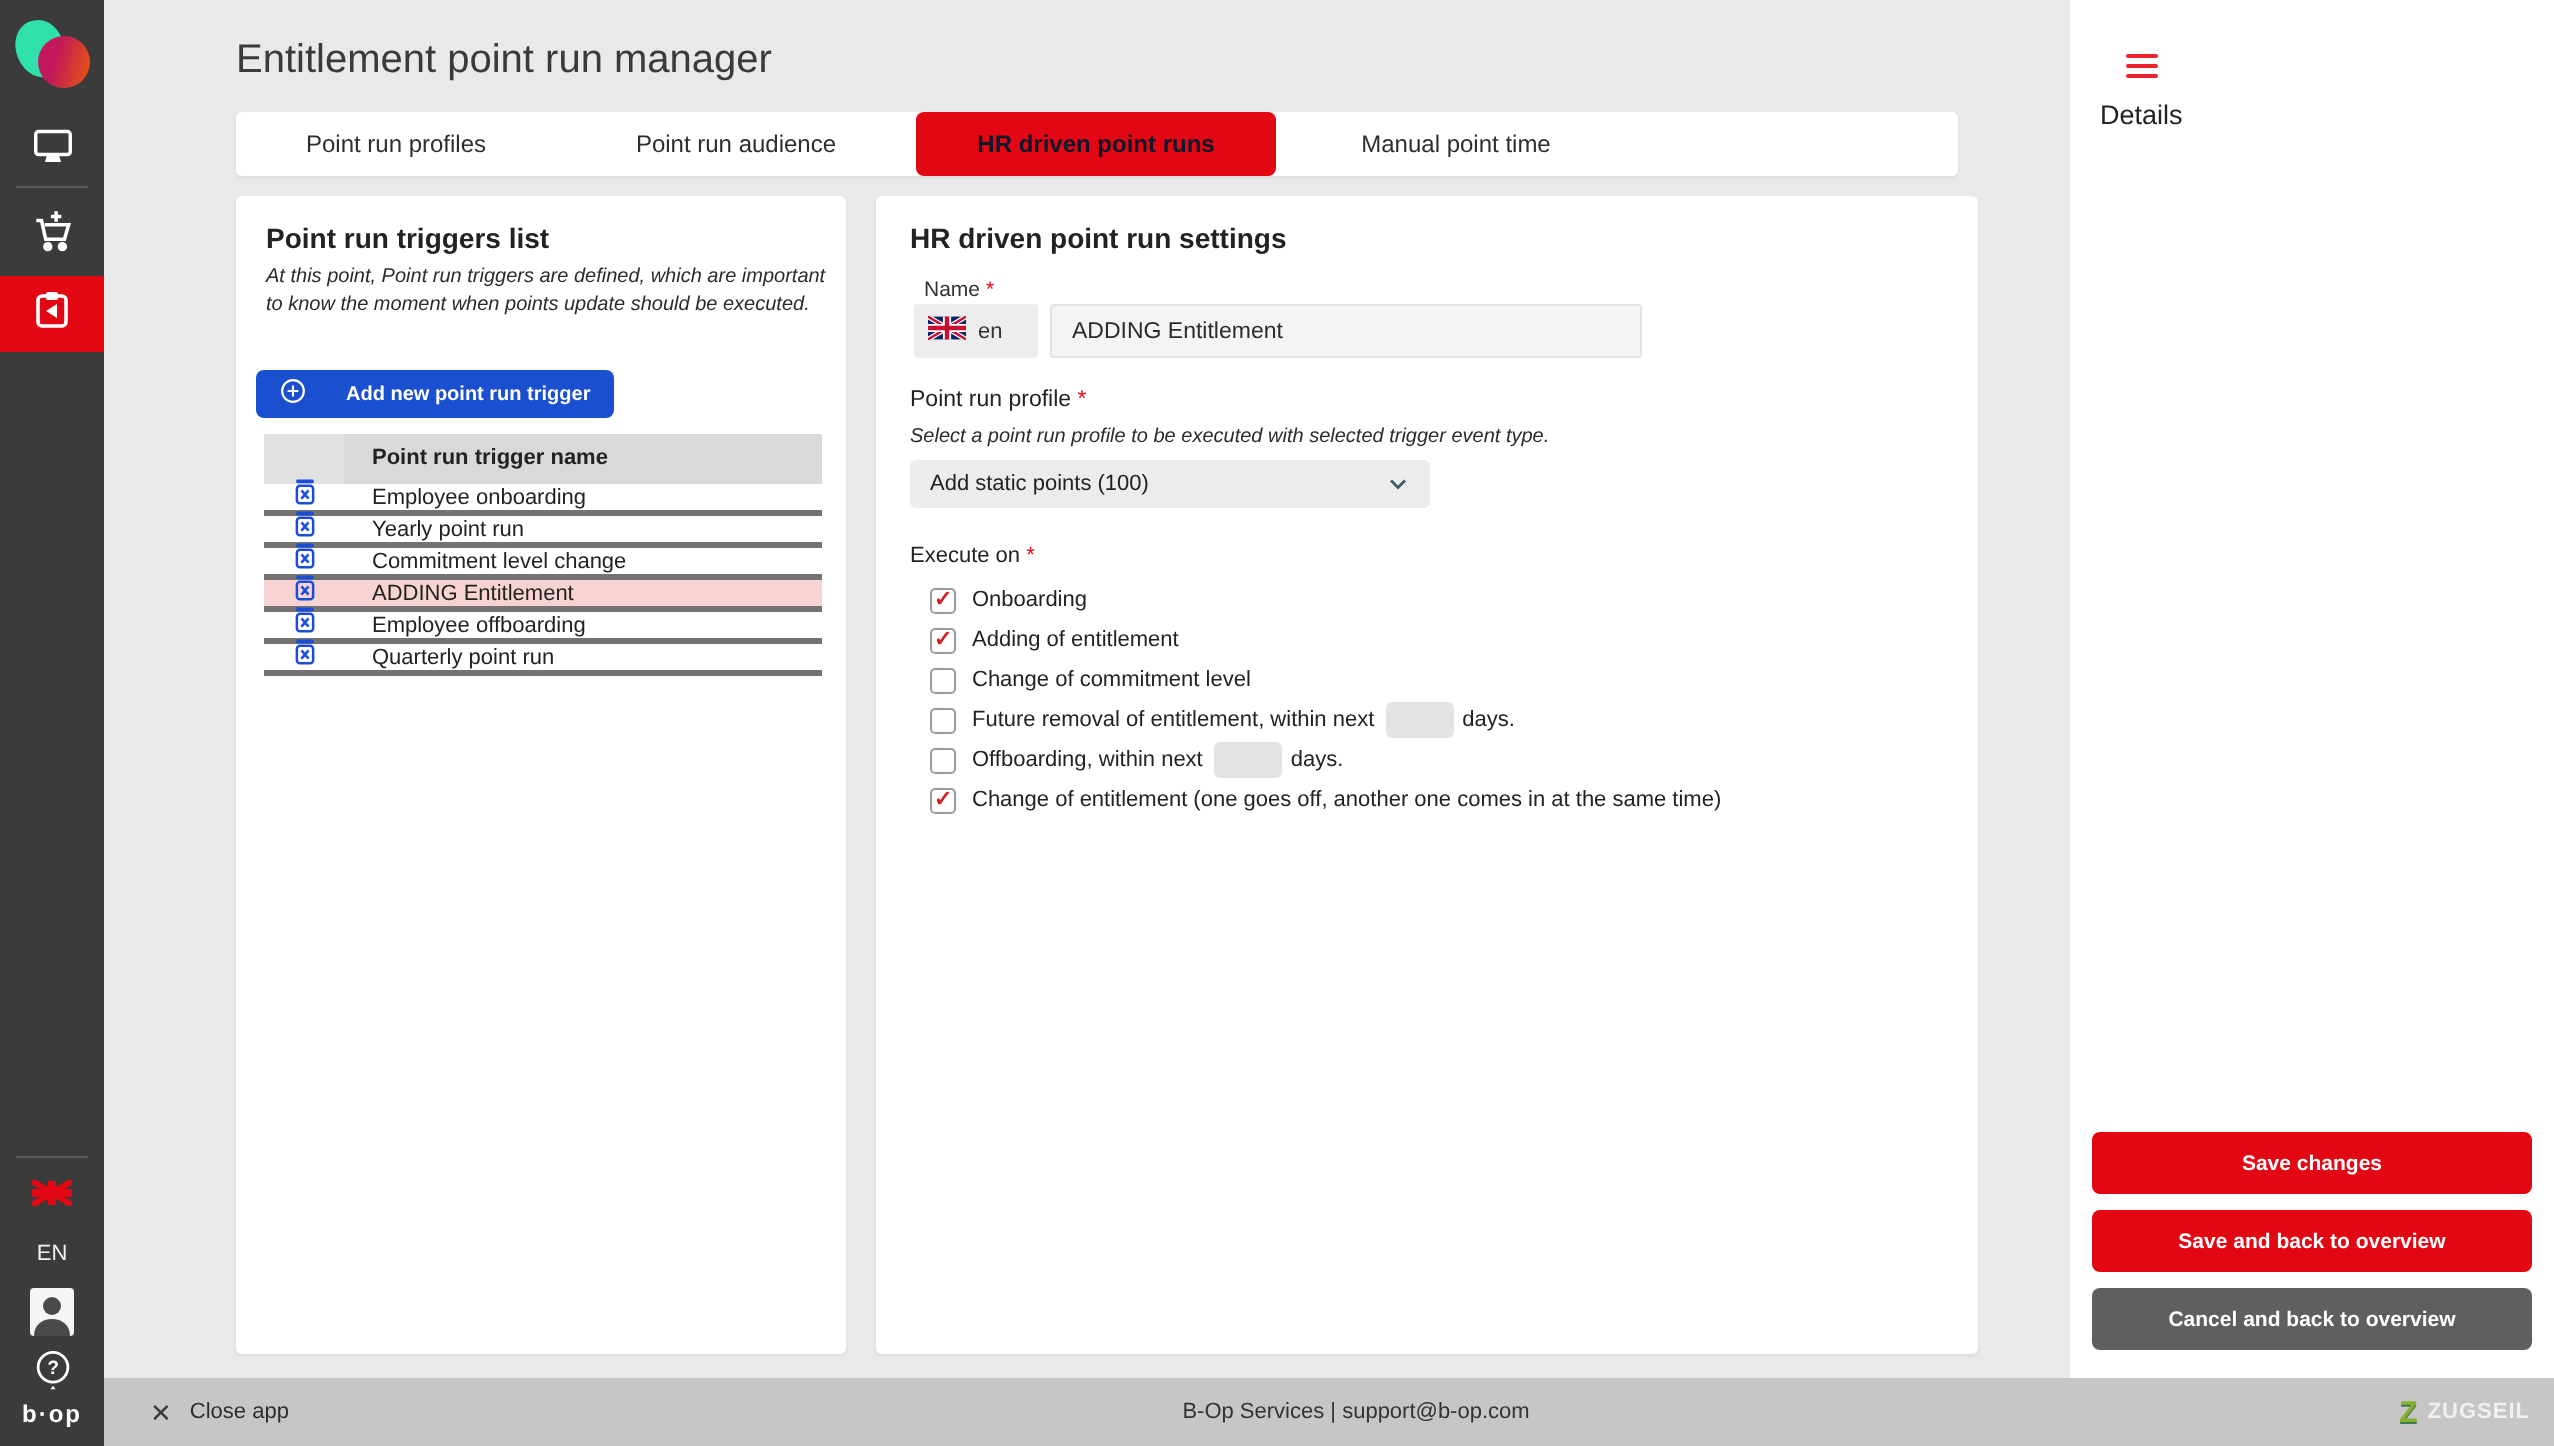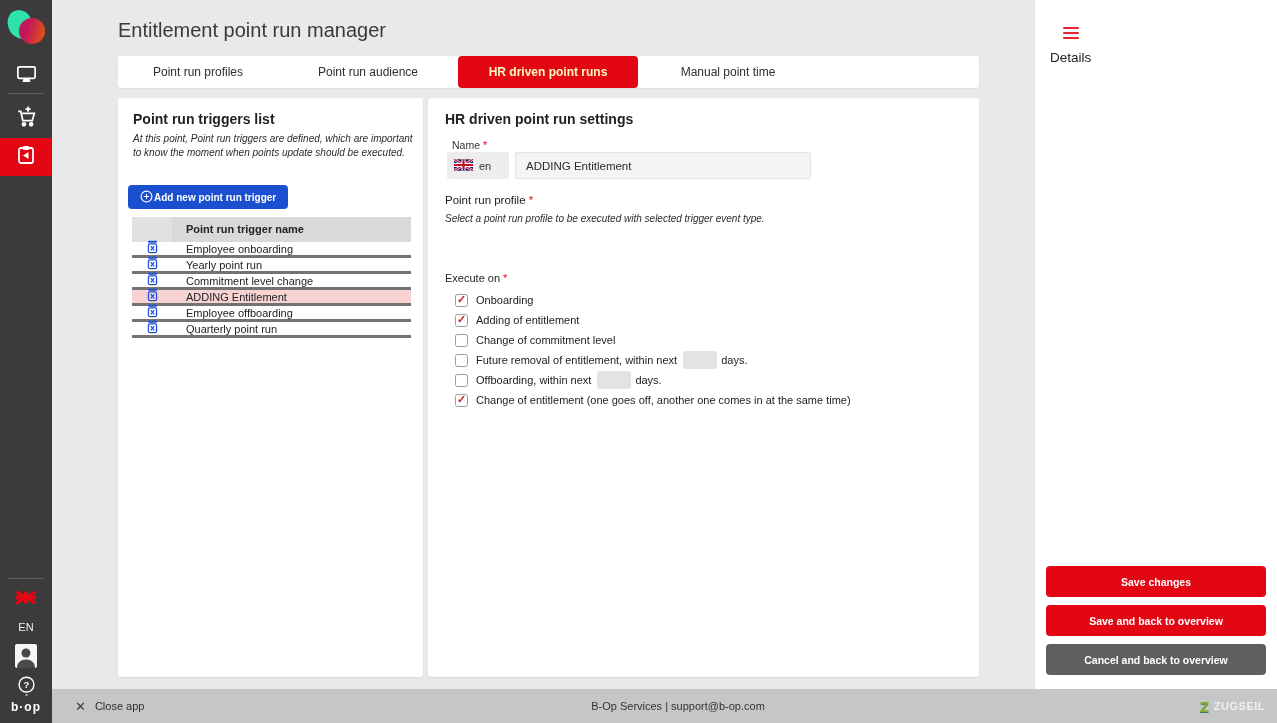--- a/index.html
+++ b/index.html
@@ -22,33 +22,33 @@
 
   
   .main { position:absolute; left:52px; top:0; width:983px; height:689px; background:#e9e9e9; }
   .page-title { position:absolute; left:66px; top:19px; font-size:20px; color:#3a3a3a; font-weight:500; }
 
   .tabbar { position:absolute; left:66px; top:56px; width:861px; height:32px; background:#ffffff;
             border-radius:3px; display:flex; box-shadow:0 1px 2px rgba(0,0,0,0.06); }
   .tab { height:32px; display:flex; align-items:center; justify-content:center;
          font-size:12px; color:#2e2e2e; cursor:default; }
   .tab.w1{ width:160px; } .tab.w2{ width:180px; }
-  .tab.active { background:#e30613; color:#fef9c3; font-weight:bold; border-radius:4px; }
+  .tab.active { background:#e30613; color:#0f172a; font-weight:bold; border-radius:4px; }
 
   .panel { position:absolute; background:#ffffff; border-radius:3px; box-shadow:0 1px 2px rgba(0,0,0,0.06); }
   .panel-left { left:66px; top:98px; width:305px; height:579px; }
-  .panel-main { left:376px; top:98px; width:551px; height:579px; }
+  .panel-main { left:386px; top:98px; width:551px; height:579px; }
 
   
   .lp-title { position:absolute; left:15px; top:13px; font-size:14px; font-weight:bold; color:#222; }
   .lp-desc  { position:absolute; left:15px; top:34px; width:285px; font-size:10px; font-style:italic;
               color:#2b2b2b; line-height:1.35; }
   .add-btn { position:absolute; left:10px; top:87px; height:24px; padding:0 12px; background:#1a4fd0;
              border:none; border-radius:4px; color:#fff; font-weight:bold; font-size:10px;
-             display:flex; align-items:center; gap:1px; font-family:inherit; }
+             display:flex; align-items:center; gap:20px; font-family:inherit; }
   .trigger-table { position:absolute; left:14px; top:119px; width:279px; }
   .thead { display:flex; height:25px; }
   .th-icon { width:40px; background:#e1e1e1; }
   .th-name { flex:1; background:#d9d9d9; font-size:11px; font-weight:bold; color:#222;
              line-height:25px; padding-left:14px; }
   .t-row { display:flex; height:16px; align-items:center; border-bottom:3px solid #737373; }
   .t-row.selected { background:#f7d4d3; }
   .cell-icon { width:40px; display:flex; justify-content:center; }
   .cell-name { padding-left:14px; font-size:11px; color:#222; }
 
@@ -280,20 +280,28 @@
           </svg>
         </span>
         <span>en</span>
       </div>
       <input class="name-input" type="text" value="ADDING Entitlement" style="">
 
       <div class="profile-label">
         <span>Point run profile</span> <span class="req">*</span>
       </div>
       <div class="profile-hint">Select a point run profile to be executed with selected trigger event type.</div>
+      <div class="profile-select">
+        <span>Add static points (100)</span>
+        <span class="chev">
+          <svg width="14" height="14" viewBox="0 0 24 24" fill="none" stroke="#3f5a68" stroke-width="2.4">
+            <path d="M6 9l6 6 6-6"></path>
+          </svg>
+        </span>
+      </div>
 
       <div class="exec-label">
         <span>Execute on</span> <span class="req">*</span>
       </div>
 
       <div class="options">
         <div class="opt-row">
           <span class="checkbox checked"></span>
           <span class="opt-label">Onboarding</span>
         </div>

